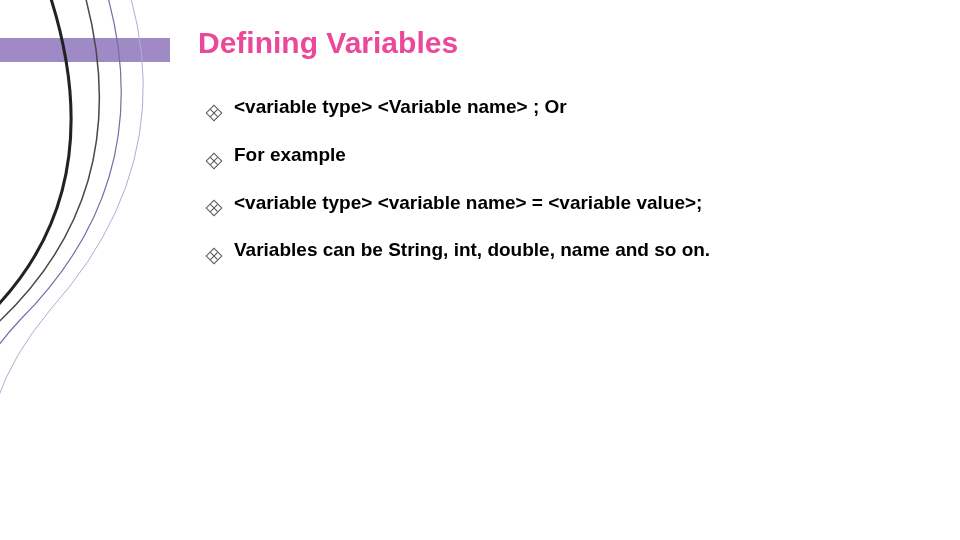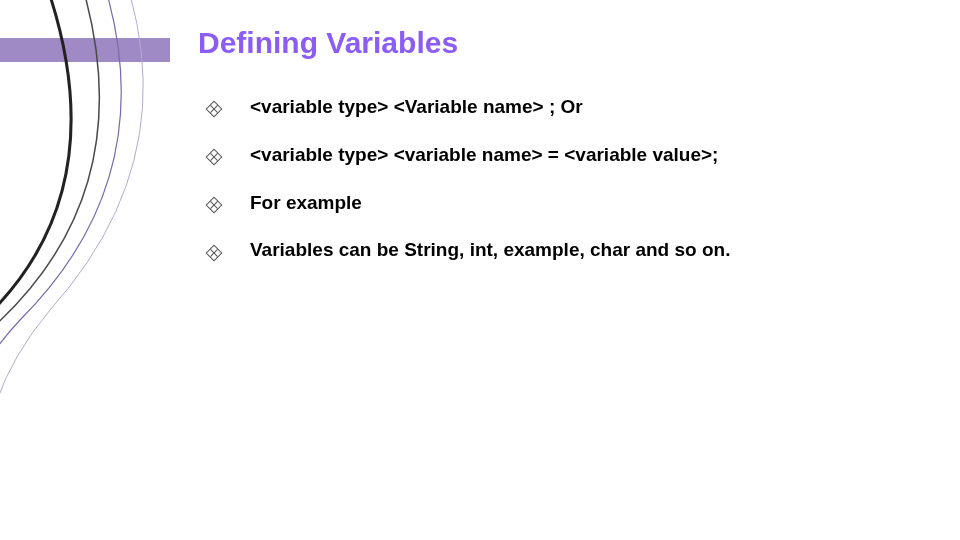--- a/index.html
+++ b/index.html
@@ -19,33 +19,32 @@
     width: 170px;
     height: 24px;
     background: #a08ac6;
   }
   .title {
     position: absolute;
     top: 26px;
     left: 198px;
     font-size: 30px;
     font-weight: bold;
-    color: #8b5cf6;
+    color: #ec4899;
   }
   .bullets {
     position: absolute;
     top: 95px;
     left: 208px;
     width: 700px;
   }
   .bullet-row {
     display: flex;
-    align-items: center;
+    align-items: flex-end;
     margin-bottom: 24px;
-    gap: 16px;
   }
   .bullet-icon {
     position: relative;
     width: 12px;
     height: 12px;
     flex: 0 0 12px;
     margin-top: 5px;
     margin-right: 14px;
     transform: rotate(45deg);
     border: 1px solid #555;
@@ -88,29 +87,29 @@
 
 <div class="title">Defining Variables</div>
 
 <div class="bullets">
   <div class="bullet-row">
     <span class="bullet-icon"></span>
     <span class="bullet-text">&lt;variable type&gt; &lt;Variable name&gt; ; Or</span>
   </div>
   <div class="bullet-row">
     <span class="bullet-icon"></span>
+    <span class="bullet-text">For example</span>
+  </div>
+  <div class="bullet-row">
+    <span class="bullet-icon"></span>
     <span class="bullet-text">&lt;variable type&gt; &lt;variable name&gt; = &lt;variable value&gt;;</span>
   </div>
   <div class="bullet-row">
     <span class="bullet-icon"></span>
-    <span class="bullet-text">For example</span>
-  </div>
-  <div class="bullet-row">
-    <span class="bullet-icon"></span>
-    <span class="bullet-text">Variables can be String, int, example, char and so on.</span>
+    <span class="bullet-text">Variables can be String, int, double, name and so on.</span>
   </div>
 </div>
 
 <svg class="swoosh" viewBox="0 0 600 800">
   <path d="M 260 0 Q 420 300 220 460 Q 80 580 300 800" stroke="#222" stroke-width="3" fill="none"></path>
   <path d="M 300 0 Q 440 280 250 450 Q 100 590 320 800" stroke="#4a4a4a" stroke-width="1.5" fill="none"></path>
   <path d="M 320 0 Q 460 260 280 440 Q 130 600 340 800" stroke="#7b6aa8" stroke-width="1.2" fill="none"></path>
   <path d="M 340 0 Q 480 240 310 430 Q 160 610 360 800" stroke="#b6a9d4" stroke-width="1" fill="none"></path>
 </svg>
 

